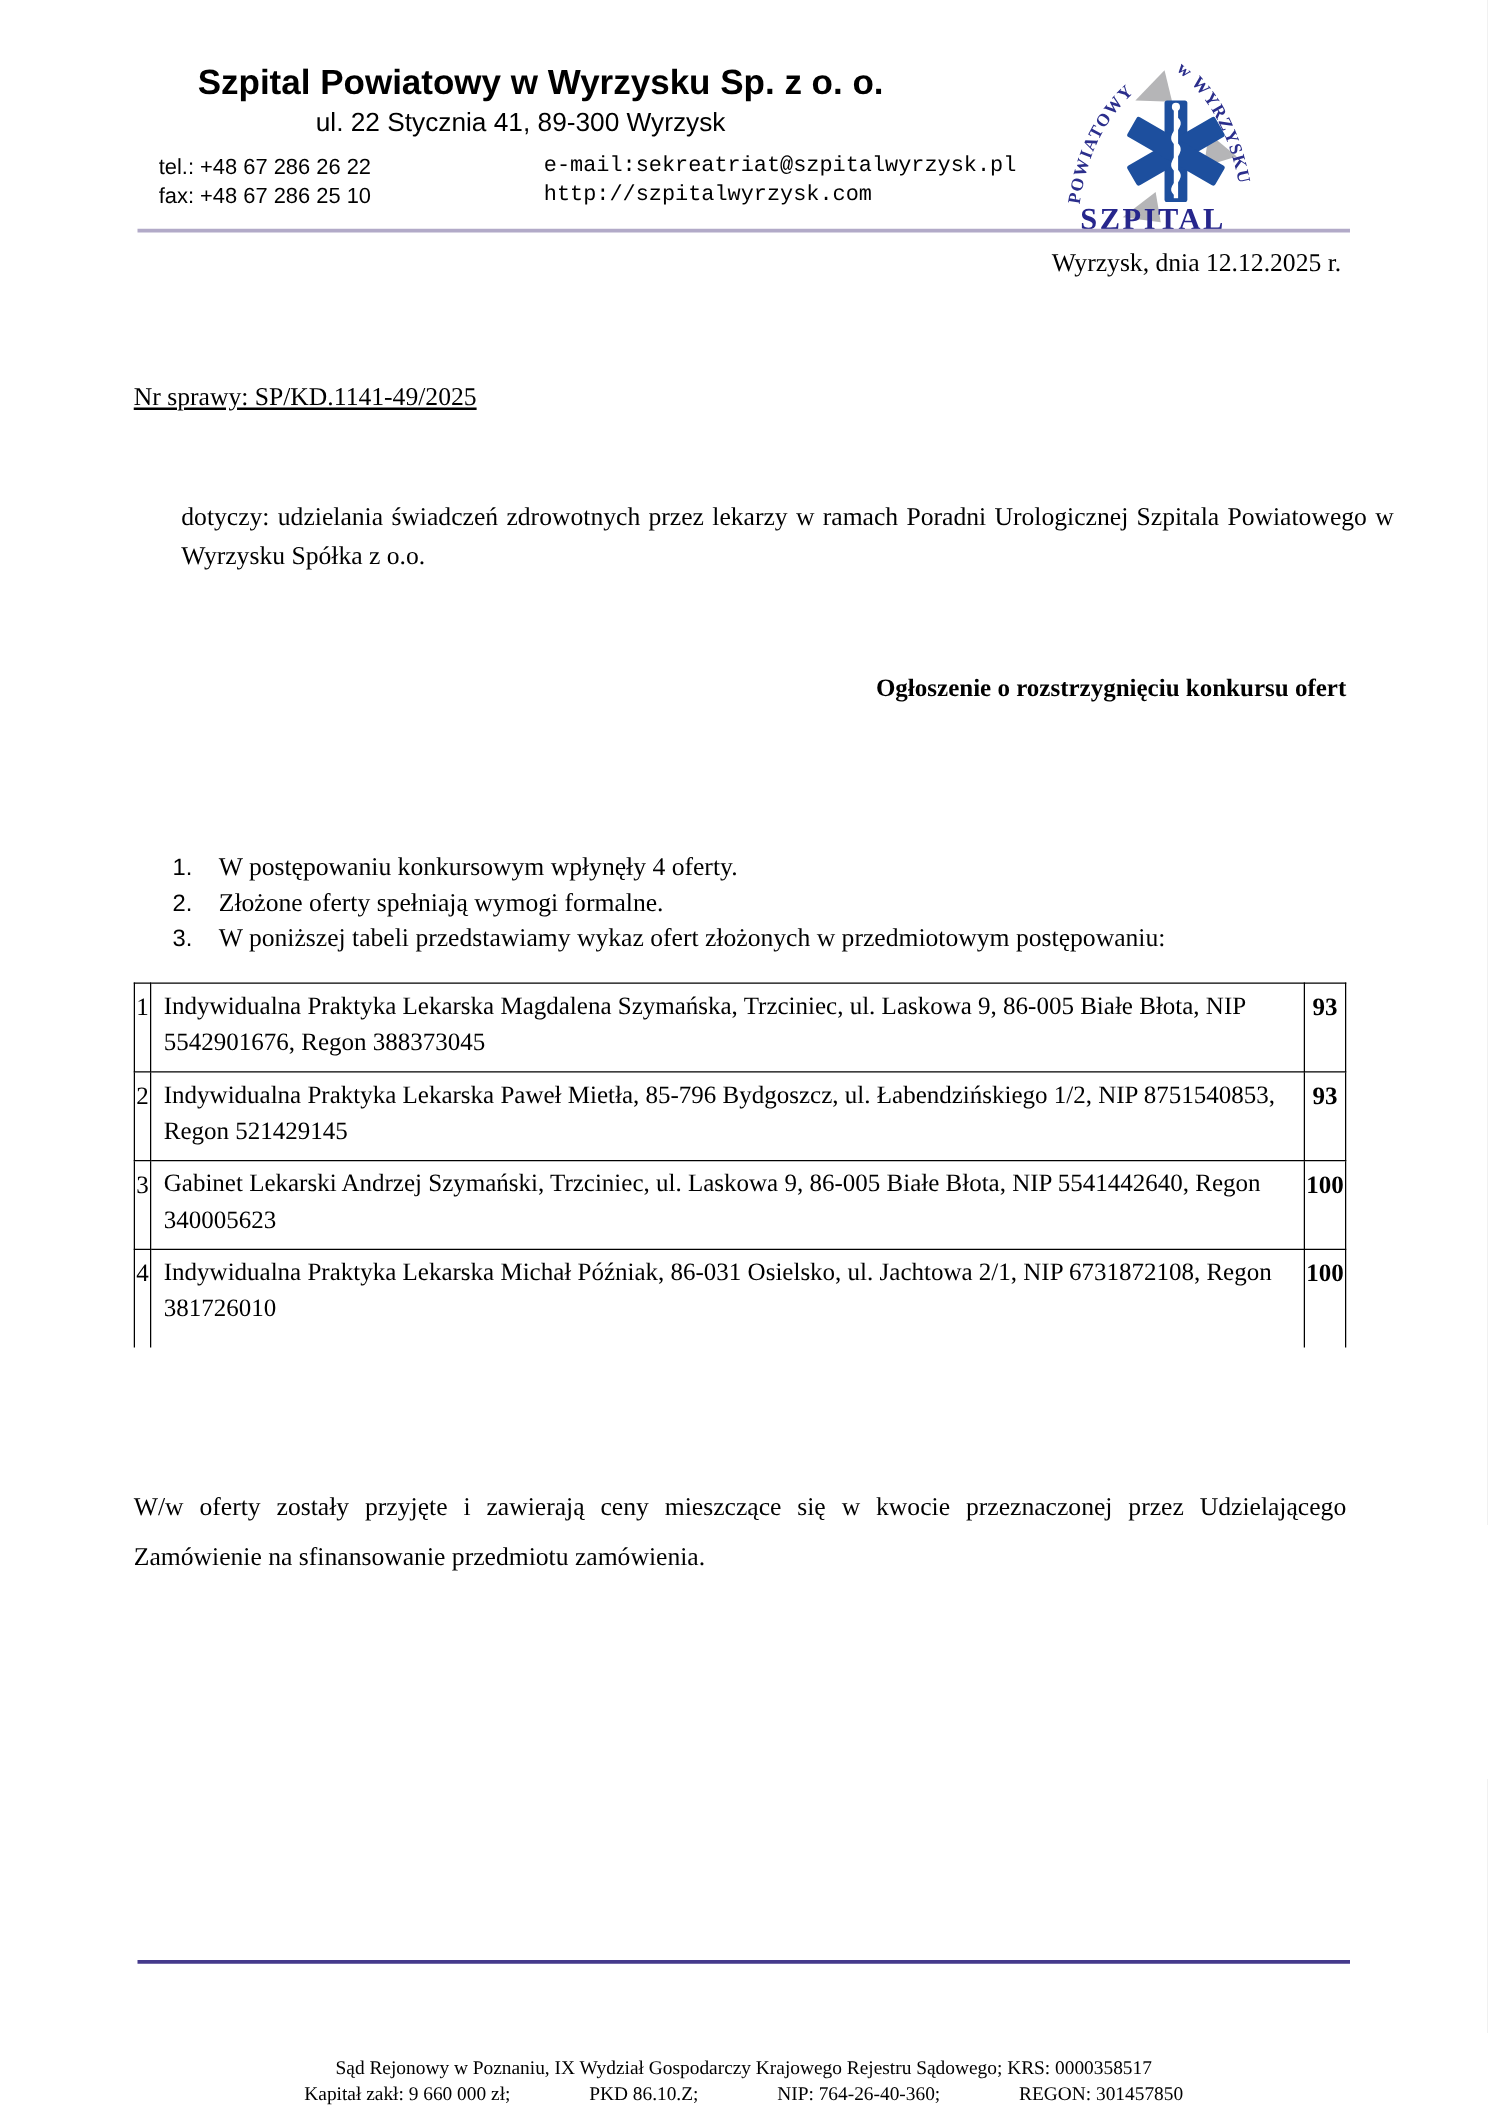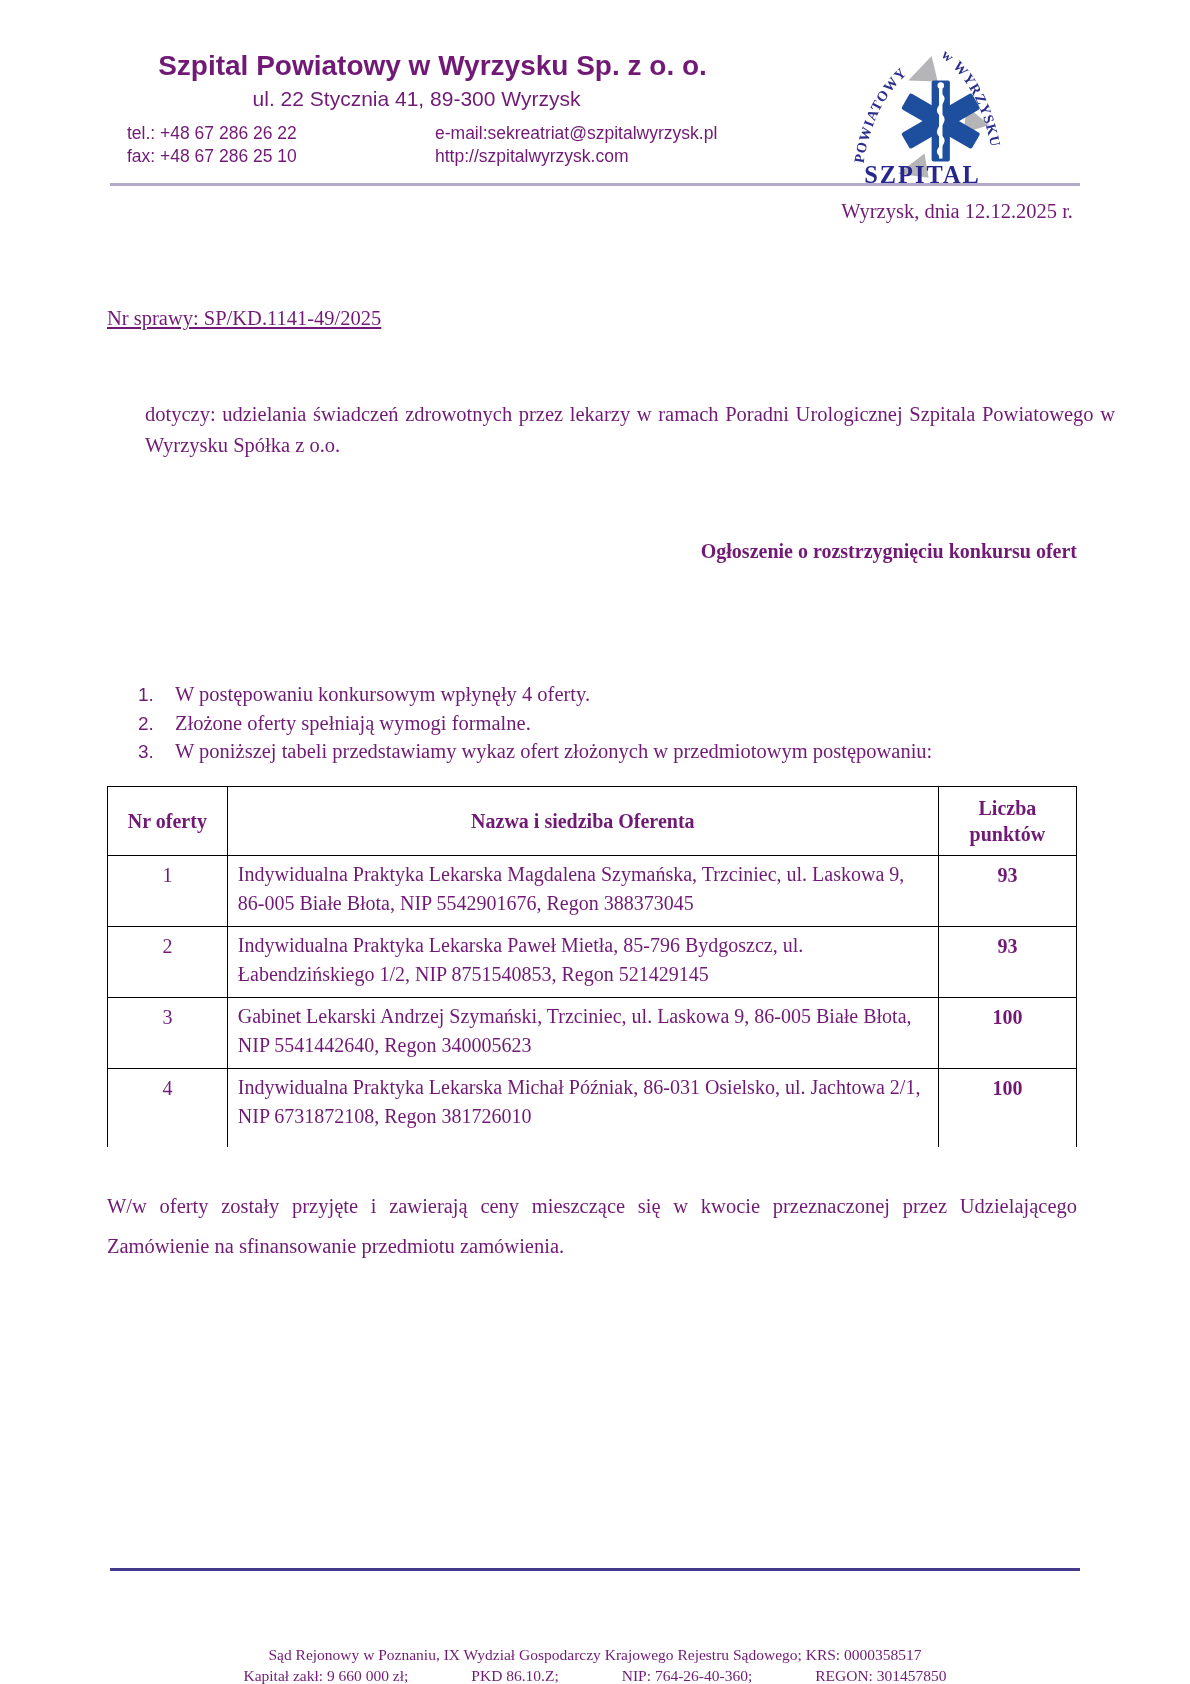--- a/index.html
+++ b/index.html
@@ -1,39 +1,39 @@
 <!DOCTYPE html>
 <html><head>
 <meta charset="utf-8">
 <style>
   html,body { margin:0; padding:0; background:#e8e8e8; }
   .page {
     position:relative; width:1190px; height:1684px; margin:0 auto;
-    background:#ffffff; color:#701a75;
+    background:#ffffff; color:#000000;
     font-family:"Liberation Serif", serif;
     overflow:hidden;
   }
   
   .org-name {
     position:absolute; left:100px; top:50px; width:665px;
     text-align:center; font-family:"Liberation Sans", sans-serif;
     font-weight:bold; font-size:28px; line-height:32px;
   }
   .org-address {
     position:absolute; left:84px; top:86px; width:665px;
     text-align:center; font-family:"Liberation Sans", sans-serif;
     font-size:21px; line-height:26px;
   }
   .contact-left {
     position:absolute; left:127px; top:122px;
     font-family:"Liberation Sans", sans-serif; font-size:17.5px; line-height:23px;
   }
   .contact-right {
     position:absolute; left:435px; top:122px;
-    font-family:Liberation Sans, sans-serif; font-size:17.5px; line-height:23px;
+    font-family:Liberation Mono, monospace; font-size:17.5px; line-height:23px;
   }
   .logo { position:absolute; left:848px; top:48px; width:150px; height:140px; }
   .logo svg { overflow:visible; }
   .header-rule { position:absolute; left:110px; top:183px; width:970px; height:3px; }
   
   .date-line {
     position:absolute; left:107px; top:200px; width:966px;
     text-align:right; font-size:20.5px;
   }
   .case-number {
@@ -153,25 +153,20 @@
       <span>Złożone oferty spełniają wymogi formalne.</span>
     </div>
     <div class="li">
       <span class="li-num">3.</span>
       <span>W poniższej tabeli przedstawiamy wykaz ofert złożonych w przedmiotowym postępowaniu:</span>
     </div>
   </div>
 
   <table class="offers-table">
     <tbody>
-        <tr>
-      <th class="col-nr">Nr oferty</th>
-      <th class="col-name">Nazwa i siedziba Oferenta</th>
-      <th class="col-points">Liczba punktów</th>
-    </tr>
     <tr>
       <td class="cell-nr">1</td>
       <td class="cell-name">Indywidualna Praktyka Lekarska Magdalena Szymańska, Trzciniec, ul. Laskowa 9, 86-005 Białe Błota, NIP 5542901676, Regon 388373045</td>
       <td class="cell-points">93</td>
     </tr>
     <tr>
       <td class="cell-nr">2</td>
       <td class="cell-name">Indywidualna Praktyka Lekarska Paweł Mietła, 85-796 Bydgoszcz, ul. Łabendzińskiego 1/2, NIP 8751540853, Regon 521429145</td>
       <td class="cell-points">93</td>
     </tr>

